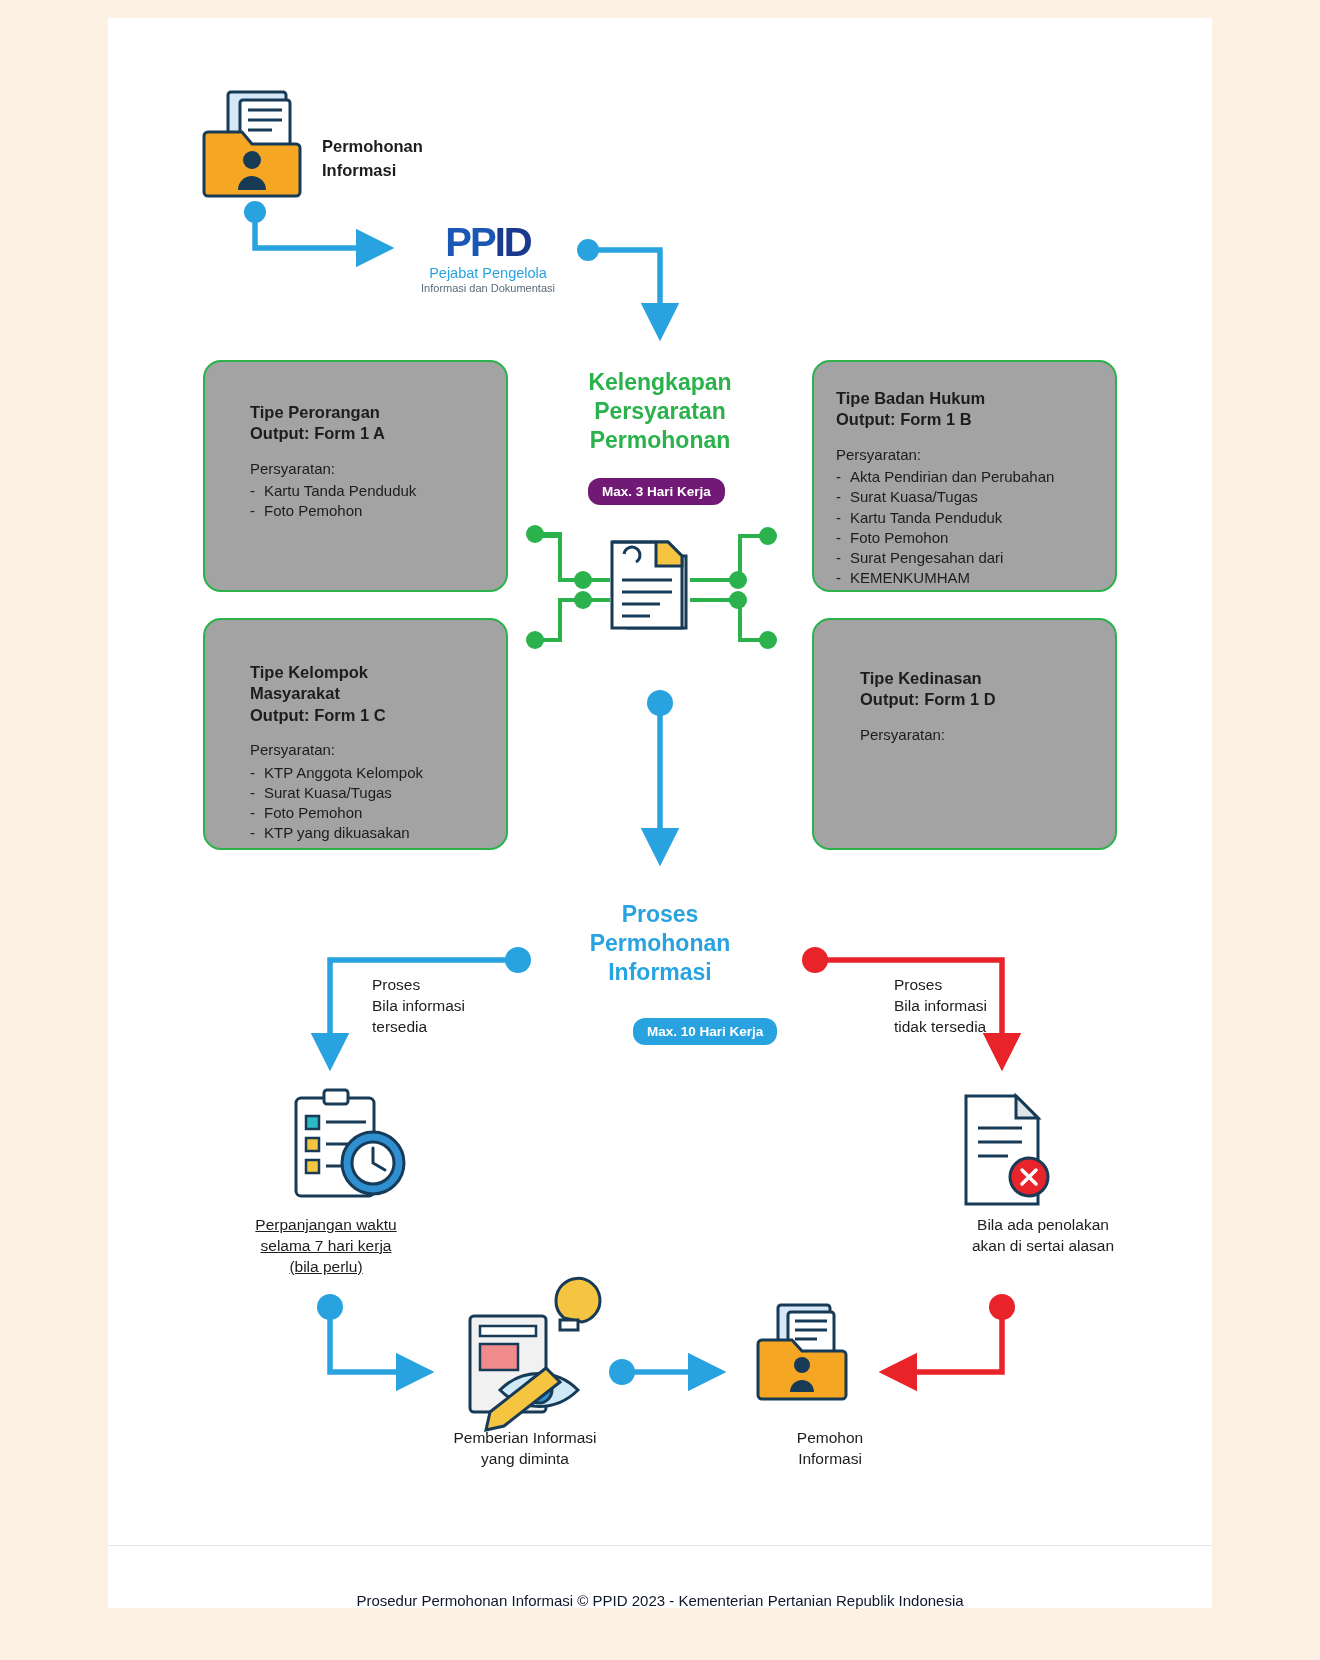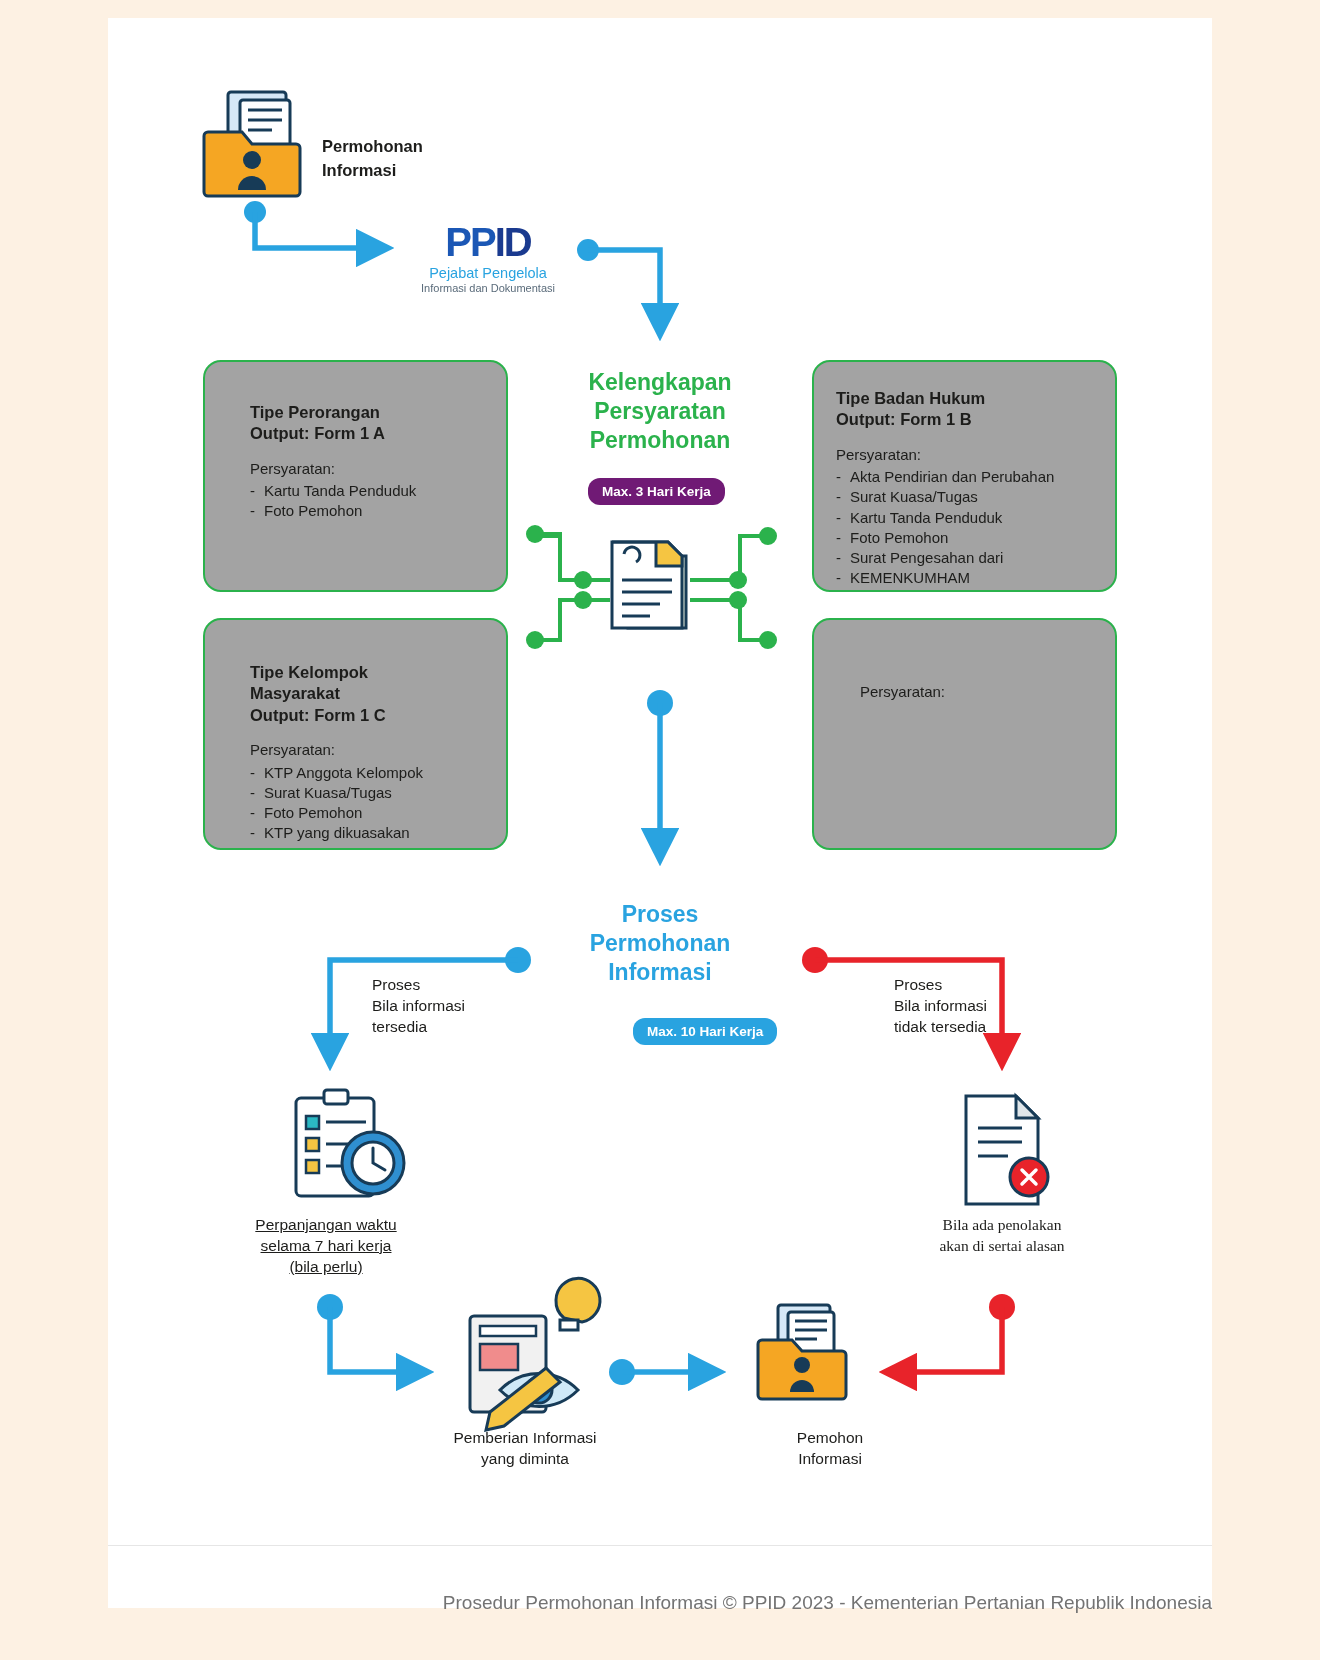--- a/index.html
+++ b/index.html
@@ -110,23 +110,23 @@
     position: absolute;
     font-size: 15.5px;
     color: #1d1d1b;
     line-height: 1.35;
   }
   .footer {
     position: absolute;
     left: 108px;
     top: 1592px;
     width: 1104px;
-    text-align: right;
-    font-size: 19px;
-    color: #737373;
+    text-align: center;
+    font-size: 15px;
+    color: #0f172a;
   }
   .footer-rule {
     position: absolute;
     left: 108px;
     top: 1545px;
     width: 1104px;
     height: 1px;
     background: #e6e6e6;
   }
   
@@ -413,41 +413,45 @@
       <li>
           <span class="dash">-</span>
           <span>KTP yang dikuasakan</span>
         </li>
     </ul>
   </div>
 </div>
 
 <div class="card" style="left:812px; top:618px; width:305px; height:232px;">
   <div style="padding:48px 22px 0 46px;">
+    <div class="card-title">
+      <div>Tipe Kedinasan</div>
+      <div>Output: Form 1 D</div>
+    </div>
     <div class="card-sub">Persyaratan:</div>
   </div>
 </div>
 
 <div class="cap-left" style="left:372px; top:975px;">
   <div>Proses</div>
   <div>Bila informasi</div>
   <div>tersedia</div>
 </div>
 <div class="cap-left" style="left:894px; top:975px;">
   <div>Proses</div>
   <div>Bila informasi</div>
   <div>tidak tersedia</div>
 </div>
 
 <div class="cap" style="left:196px; top:1215px; width:260px;text-decoration:underline;">
   <div>Perpanjangan waktu</div>
   <div>selama 7 hari kerja</div>
   <div>(bila perlu)</div>
 </div>
-<div class="cap" style="left:872px; top:1215px; width:260px;font-family:Liberation Serif, serif;">
+<div class="cap" style="left:913px; top:1215px; width:260px;">
   <div>Bila ada penolakan</div>
   <div>akan di sertai alasan</div>
 </div>
 <div class="cap" style="left:395px; top:1428px; width:260px;">
   <div>Pemberian Informasi</div>
   <div>yang diminta</div>
 </div>
 <div class="cap" style="left:700px; top:1428px; width:260px;">
   <div>Pemohon</div>
   <div>Informasi</div>

